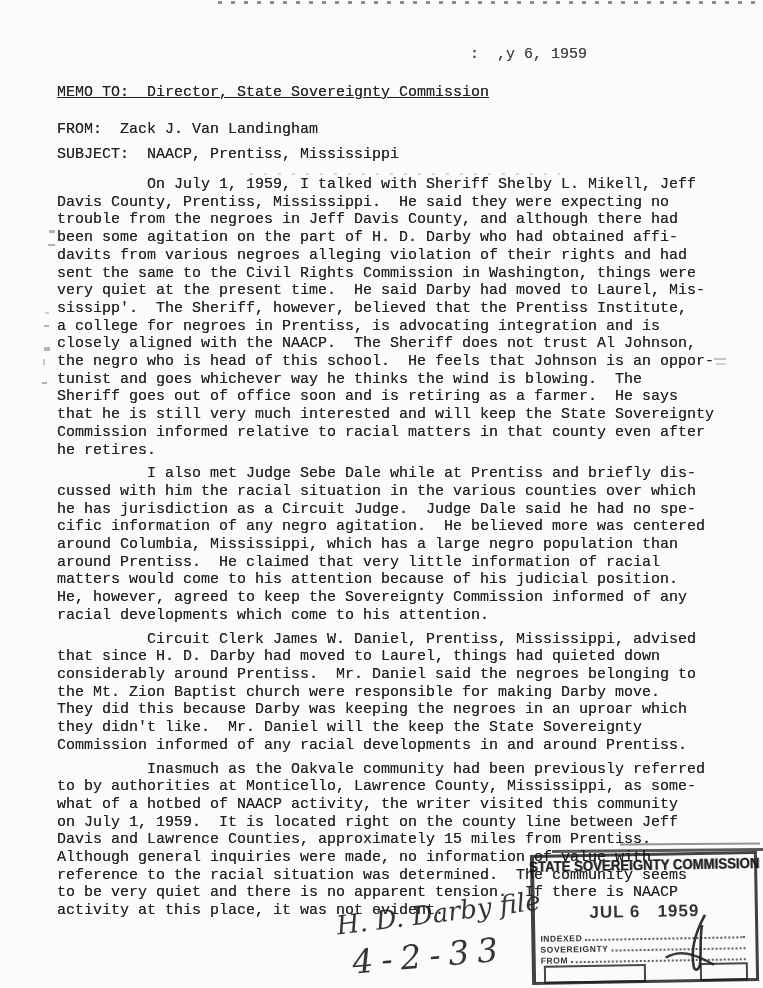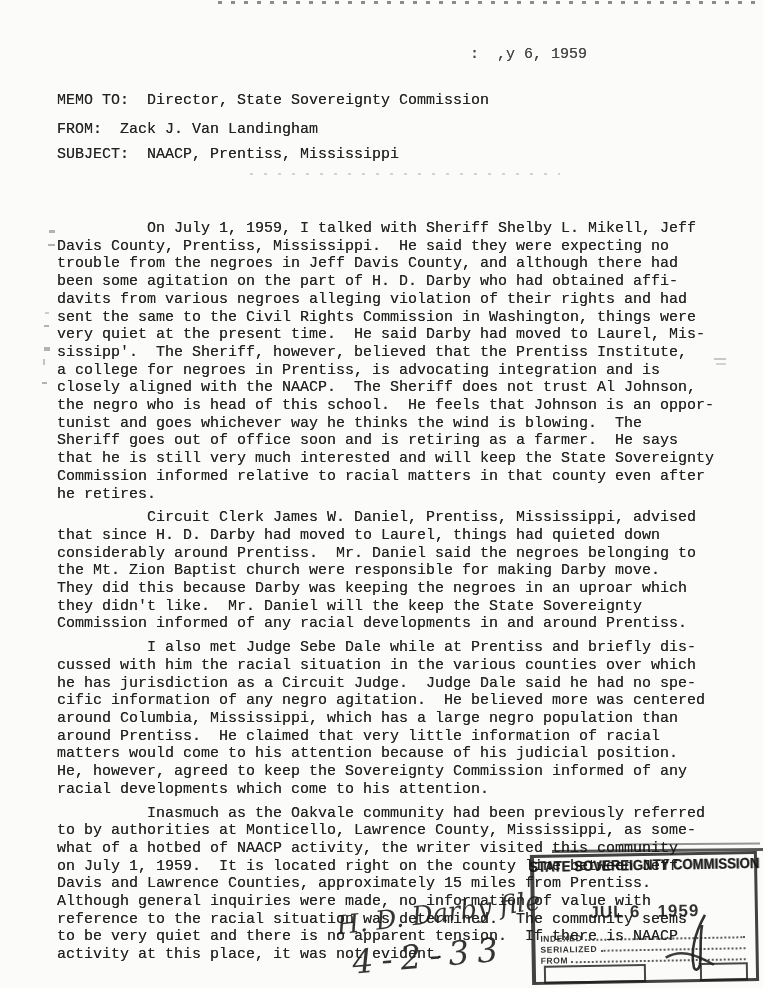--- a/index.html
+++ b/index.html
@@ -16,24 +16,24 @@
   .dotted-faint {
     position:absolute; top:173px; left:250px; width:310px; height:2px; opacity:.3;
     background:repeating-linear-gradient(90deg,#777 0 3px,transparent 3px 14px);
   }
   .typed {
     color:#232323; text-shadow:0 0 .5px rgba(30,30,30,.7);
     font-size:15px; white-space:pre;
   }
   .hline { position:absolute; }
   .date-line    { left:470px; top:46px;  opacity:.85; }
-  .memo-line    { left:57px;  top:92px; }
+  .memo-line    { left:57px;  top:84px;text-decoration:underline; }
   .from-line    { left:57px;  top:121px;font-family:Liberation Mono, monospace; }
   .subject-line { left:57px;  top:146px; }
-  .bodytext { position:absolute; left:57px; top:176px; width:690px;margin-top:44px; }
+  .bodytext { position:absolute; left:57px; top:176px; width:690px; }
   .para {
     margin:0 0 6px 0; font-family:"Liberation Mono","DejaVu Sans Mono",monospace;
     font-size:15px; line-height:17.7px; white-space:pre;
     color:#232323; text-shadow:0 0 .5px rgba(30,30,30,.7);
   }
   
   .stamp {
     position:absolute; left:531px; top:853px; width:227px; height:130px;
     transform:rotate(-1deg); color:#1a1a1a; z-index:3;
   }
@@ -111,36 +111,36 @@
 very quiet at the present time.  He said Darby had moved to Laurel, Mis-
 sissipp'.  The Sheriff, however, believed that the Prentiss Institute,
 a college for negroes in Prentiss, is advocating integration and is
 closely aligned with the NAACP.  The Sheriff does not trust Al Johnson,
 the negro who is head of this school.  He feels that Johnson is an oppor-
 tunist and goes whichever way he thinks the wind is blowing.  The
 Sheriff goes out of office soon and is retiring as a farmer.  He says
 that he is still very much interested and will keep the State Sovereignty
 Commission informed relative to racial matters in that county even after
 he retires.</pre>
-    <pre class="para">          Circuit Clerk James W. Daniel, Prentiss, Mississippi, advised
-that since H. D. Darby had moved to Laurel, things had quieted down
-considerably around Prentiss.  Mr. Daniel said the negroes belonging to
-the Mt. Zion Baptist church were responsible for making Darby move.
-They did this because Darby was keeping the negroes in an uproar which
-they didn't like.  Mr. Daniel will the keep the State Sovereignty
-Commission informed of any racial developments in and around Prentiss.</pre>
     <pre class="para">          I also met Judge Sebe Dale while at Prentiss and briefly dis-
 cussed with him the racial situation in the various counties over which
 he has jurisdiction as a Circuit Judge.  Judge Dale said he had no spe-
 cific information of any negro agitation.  He believed more was centered
 around Columbia, Mississippi, which has a large negro population than
 around Prentiss.  He claimed that very little information of racial
 matters would come to his attention because of his judicial position.
 He, however, agreed to keep the Sovereignty Commission informed of any
 racial developments which come to his attention.</pre>
+    <pre class="para">          Circuit Clerk James W. Daniel, Prentiss, Mississippi, advised
+that since H. D. Darby had moved to Laurel, things had quieted down
+considerably around Prentiss.  Mr. Daniel said the negroes belonging to
+the Mt. Zion Baptist church were responsible for making Darby move.
+They did this because Darby was keeping the negroes in an uproar which
+they didn't like.  Mr. Daniel will the keep the State Sovereignty
+Commission informed of any racial developments in and around Prentiss.</pre>
     <pre class="para">          Inasmuch as the Oakvale community had been previously referred
 to by authorities at Monticello, Lawrence County, Mississippi, as some-
 what of a hotbed of NAACP activity, the writer visited this community
 on July 1, 1959.  It is located right on the county line between Jeff
 Davis and Lawrence Counties, approximately 15 miles from Prentiss.
 Although general inquiries were made, no information of value with
 reference to the racial situation was determined.  The community seems
 to be very quiet and there is no apparent tension.  If there is NAACP
 activity at this place, it was not evident.</pre>
   </div>
@@ -151,21 +151,21 @@
   <div class="stamp">
     <div class="stamp-border"></div>
     <div class="stamp-title">STATE SOVEREIGNTY COMMISSION</div>
     <div class="stamp-date">JUL 6   1959</div>
     <div class="stamp-rows">
       <div class="stamp-row">
         <span class="stamp-row-label">INDEXED</span>
         <span class="stamp-leader"></span>
       </div>
       <div class="stamp-row">
-        <span class="stamp-row-label">SERIALIZED</span>
+        <span class="stamp-row-label">SOVEREIGNTY</span>
         <span class="stamp-leader"></span>
       </div>
       <div class="stamp-row">
         <span class="stamp-row-label">FROM</span>
         <span class="stamp-leader"></span>
       </div>
     </div>
     <div class="stamp-box stamp-box-left"></div>
     <div class="stamp-box stamp-box-right"></div>
     <svg class="stamp-check" width="62" height="62" viewBox="0 0 62 62">

